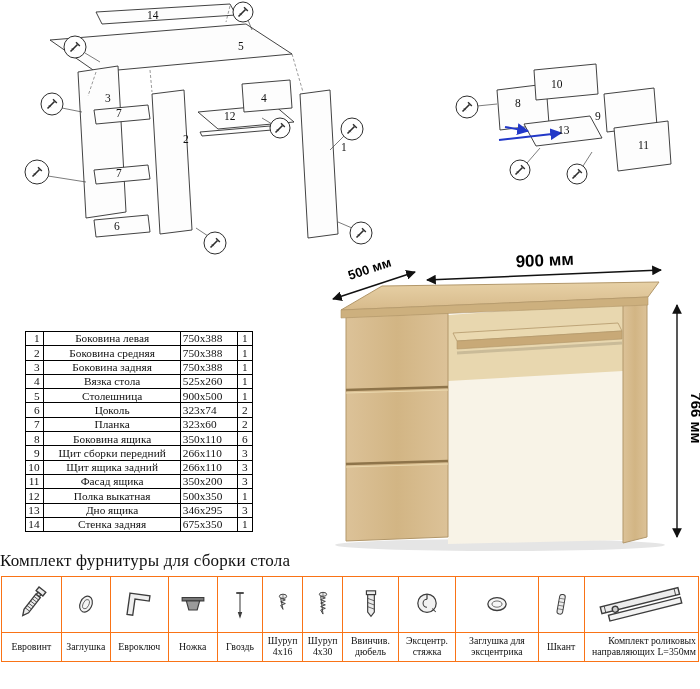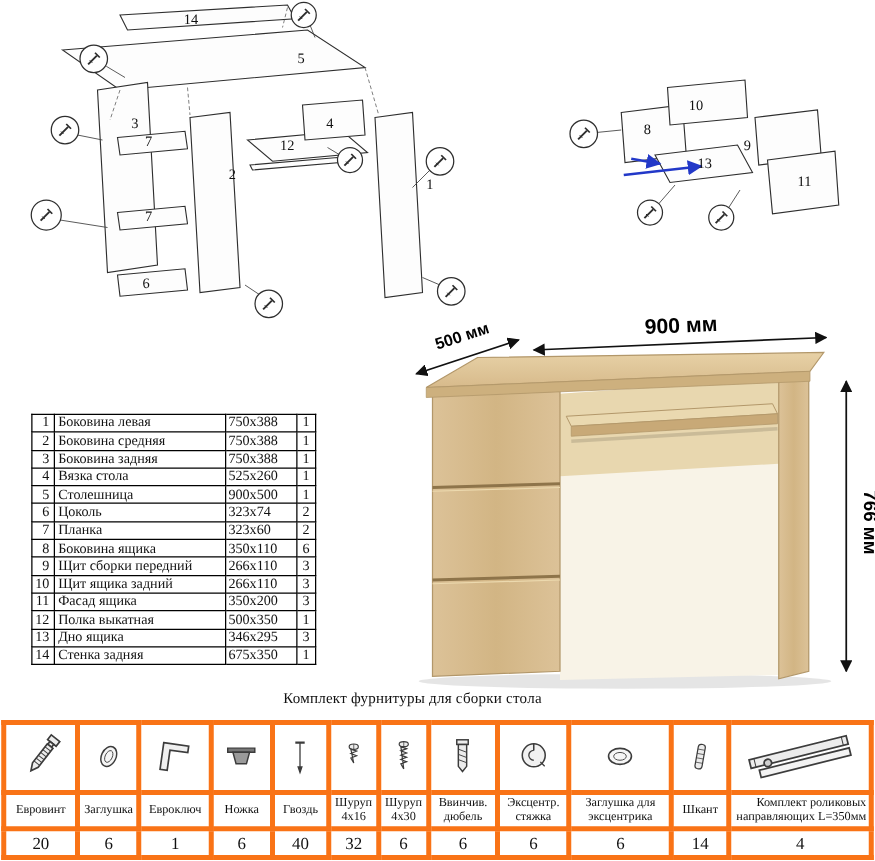--- a/index.html
+++ b/index.html
@@ -14,33 +14,33 @@
   .dash{stroke:#555;stroke-width:.6;stroke-dasharray:3 2;fill:none}
   .callout{fill:#fff;stroke:#2e2e2e;stroke-width:1}
   .numlbl{font-family:"Liberation Serif",serif;font-size:11.5px;fill:#111}
   .bluearr{stroke:#2238c8;stroke-width:2;fill:none}
 
   
   #parts-table{left:25px;top:331px;border-collapse:collapse;table-layout:fixed;width:228px}
   #parts-table td{border:1px solid #000;font-size:11.3px;line-height:1.1;height:14.3px;
     padding:0 2px;white-space:nowrap;overflow:hidden}
   #parts-table td.c-num{width:17px;text-align:right;padding-right:3px}
-  #parts-table td.c-name{width:133px;text-align:left;padding-left:3px}
+  #parts-table td.c-name{width:133px;text-align:center;padding-left:3px}
   #parts-table td.c-size{width:55px;}
   #parts-table td.c-qty{width:15px;text-align:center}
 
   
   #desk-wrap{left:325px;top:253px;width:375px;height:300px}
   .dimline{stroke:#111;stroke-width:1.4;fill:none}
   .dimtext{font-family:"Liberation Sans",sans-serif;font-weight:bold;fill:#000}
 
   
-  #hw-title{left:0;top:551px;width:660px;text-align:center;font-size:12px;letter-spacing:.2px}
+  #hw-title{left:0;top:551px;width:660px;font-size:17px;letter-spacing:.2px}
   #hw-table{left:1px;top:576px;border-collapse:collapse;table-layout:fixed;width:698px}
-  #hw-table td{border:4px solid #f97316;text-align:center;vertical-align:middle;overflow:hidden}
+  #hw-table td{border:1px solid #f97316;text-align:center;vertical-align:middle;overflow:hidden}
   #hw-table tr.r-icon td{height:56px}
   #hw-table tr.r-name td{height:29px;font-size:9.8px;line-height:1.12;padding:1px 2px}
   #hw-table tr.r-qty td{height:23px;font-size:13.5px}
   .hwicon{display:block;margin:2px auto;stroke:#3c3c3c;fill:none;stroke-width:1.4}
 </style>
 </head>
 <body>
 
 <div class="abs" id="exploded-wrap">
 <svg width="700" height="272" viewBox="0 0 700 272">
@@ -390,28 +390,14 @@
     <td>Ножка</td>
     <td>Гвоздь</td>
     <td>Шуруп 4x16</td>
     <td>Шуруп 4x30</td>
     <td>Ввинчив. дюбель</td>
     <td>Эксцентр. стяжка</td>
     <td>Заглушка для эксцентрика</td>
     <td>Шкант</td>
     <td style="text-align:right">Комплект роликовых направляющих L=350мм</td>
   </tr>
-  <tr class="r-qty">
-    <td>20</td>
-    <td>6</td>
-    <td>1</td>
-    <td>6</td>
-    <td>40</td>
-    <td>32</td>
-    <td>6</td>
-    <td>6</td>
-    <td>6</td>
-    <td>6</td>
-    <td>14</td>
-    <td>4</td>
-  </tr>
 </tbody>
   </table>
 
 </body></html>

